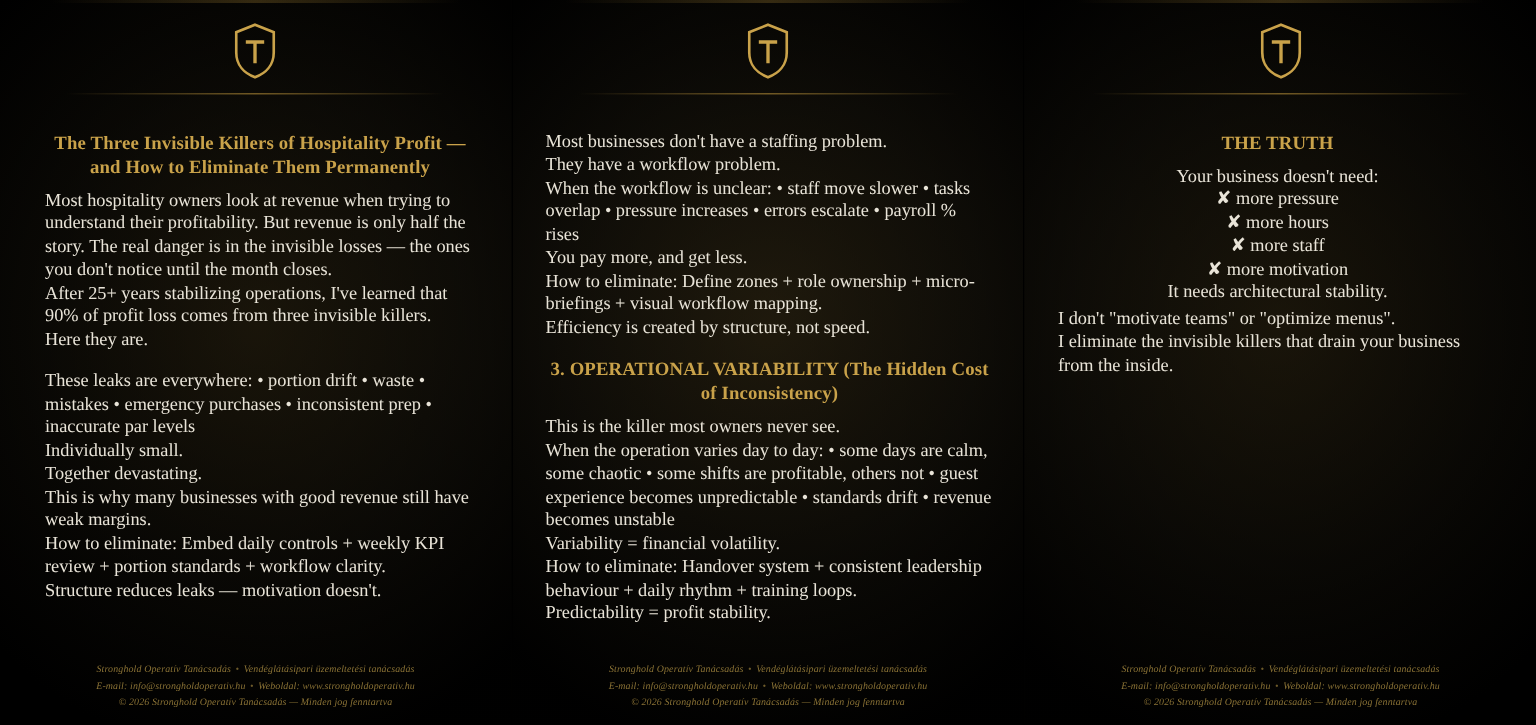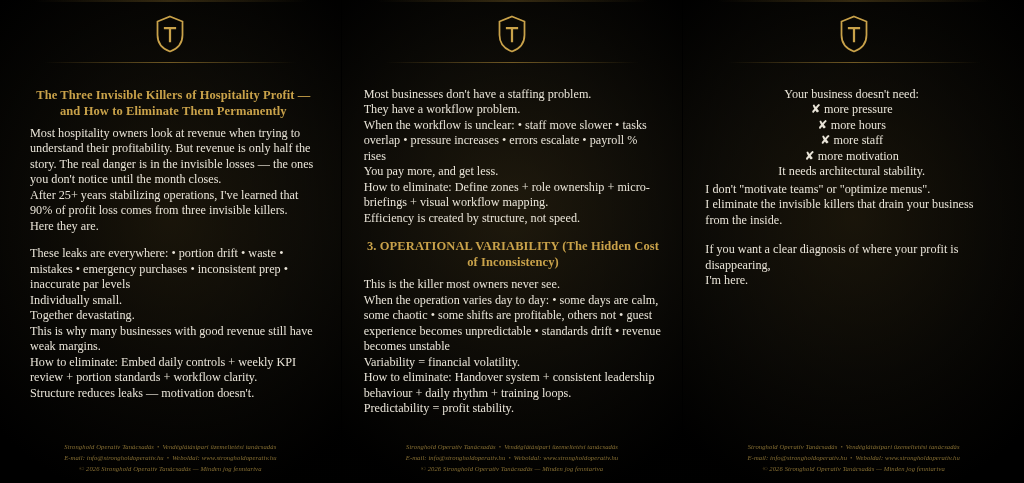--- a/index.html
+++ b/index.html
@@ -177,30 +177,29 @@
 
   <section class="panel p3">
     <div class="logo-wrap">
       <svg class="logo" viewBox="0 0 60 76">
         <path d="M30 3 L55 13 L55 40 C55 57 44 68 30 73 C16 68 5 57 5 40 L5 13 Z" fill="none" stroke="#c9a24a" stroke-width="3.5"></path>
         <path d="M20 26 L40 26 M30 26 L30 52" stroke="#c9a24a" stroke-width="4.5" fill="none" stroke-linecap="square"></path>
       </svg>
     </div>
     <div class="divider"></div>
     <div class="content">
+      <h2 class="head">THE TRUTH</h2>
       <p class="body tight">Your business doesn't need:
 ✘ more pressure
 ✘ more hours
 ✘ more staff
 ✘ more motivation
 It needs architectural stability.</p>
       <p class="body">I don't "motivate teams" or "optimize menus".
 I eliminate the invisible killers that drain your business from the inside.</p>
-      <p class="body" style="margin-top:14px">If you want a clear diagnosis of where your profit is disappearing,
- I'm here.</p>
     </div>
     <div class="footer">
       <span class="fline">
         <span>Stronghold Operatív Tanácsadás</span><span class="sep">•</span><span>Vendéglátásipari üzemeltetési tanácsadás</span>
       </span>
       <span class="fline">
         <span>E-mail: info@strongholdoperativ.hu</span><span class="sep">•</span><span>Weboldal: www.strongholdoperativ.hu</span>
       </span>
       <span class="fline">© 2026 Stronghold Operatív Tanácsadás — Minden jog fenntartva</span>
     </div>

